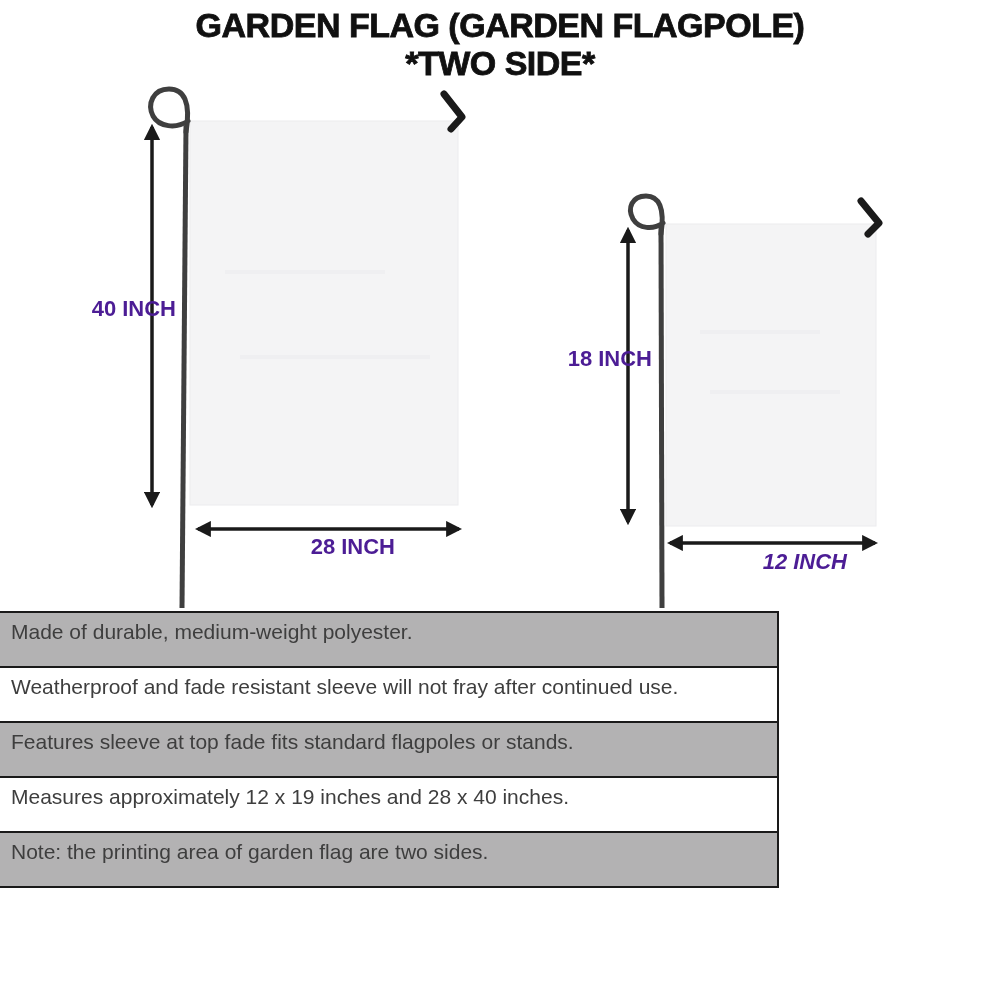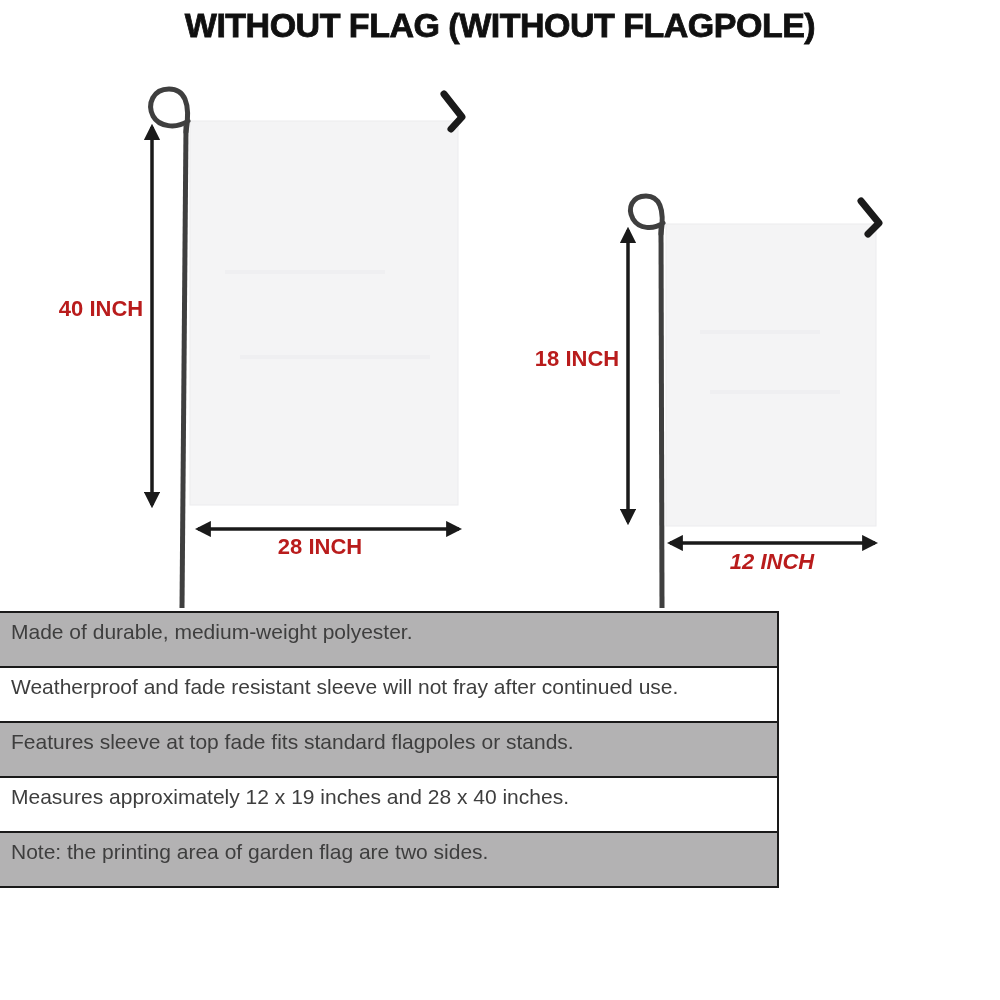--- a/index.html
+++ b/index.html
@@ -40,23 +40,23 @@
     position: absolute;
     top: 0; left: 0;
     z-index: 1;
   }
 
   
   .dim-label {
     position: absolute;
     font-size: 22px;
     font-weight: bold;
-    color: #b91c1c;
+    color: #4c1d95;
     letter-spacing: 0px;
-    text-align: center;
+    text-align: right;
     width: 150px;
     z-index: 4;
   }
   .lbl-40 { top: 296px; left: 26px; }
   .lbl-28 { top: 534px; left: 245px; }
   .lbl-18 { top: 346px; left: 502px; }
   .lbl-12 { top: 549px; left: 697px; font-style: italic; }
 
   
   .feature-list {
@@ -79,21 +79,22 @@
   }
   .feature-row:first-child { margin-top: 0; }
   .feature-row.shaded { background: #b3b2b3; }
 </style>
 </head>
 <body>
 
 <div class="canvas">
 
   <div class="title-block">
-    <div class="title-line1">WITHOUT FLAG (WITHOUT FLAGPOLE)</div>
+    <div class="title-line1">GARDEN FLAG (GARDEN FLAGPOLE)</div>
+    <div class="title-line2">*TWO SIDE*</div>
   </div>
 
   <svg class="diagram-svg" width="1000" height="615" viewBox="0 0 1000 615">
     <defs>
       <marker id="ah" viewBox="0 0 10 10" refX="8" refY="5" markerWidth="4.6" markerHeight="4.6" orient="auto-start-reverse">
         <polygon points="0,0 10,5 0,10" fill="#1a1a1a"></polygon>
       </marker>
     </defs>
 
     <rect x="190" y="121" width="268" height="384" fill="#f4f4f5" stroke="#ececee" stroke-width="1"></rect>

